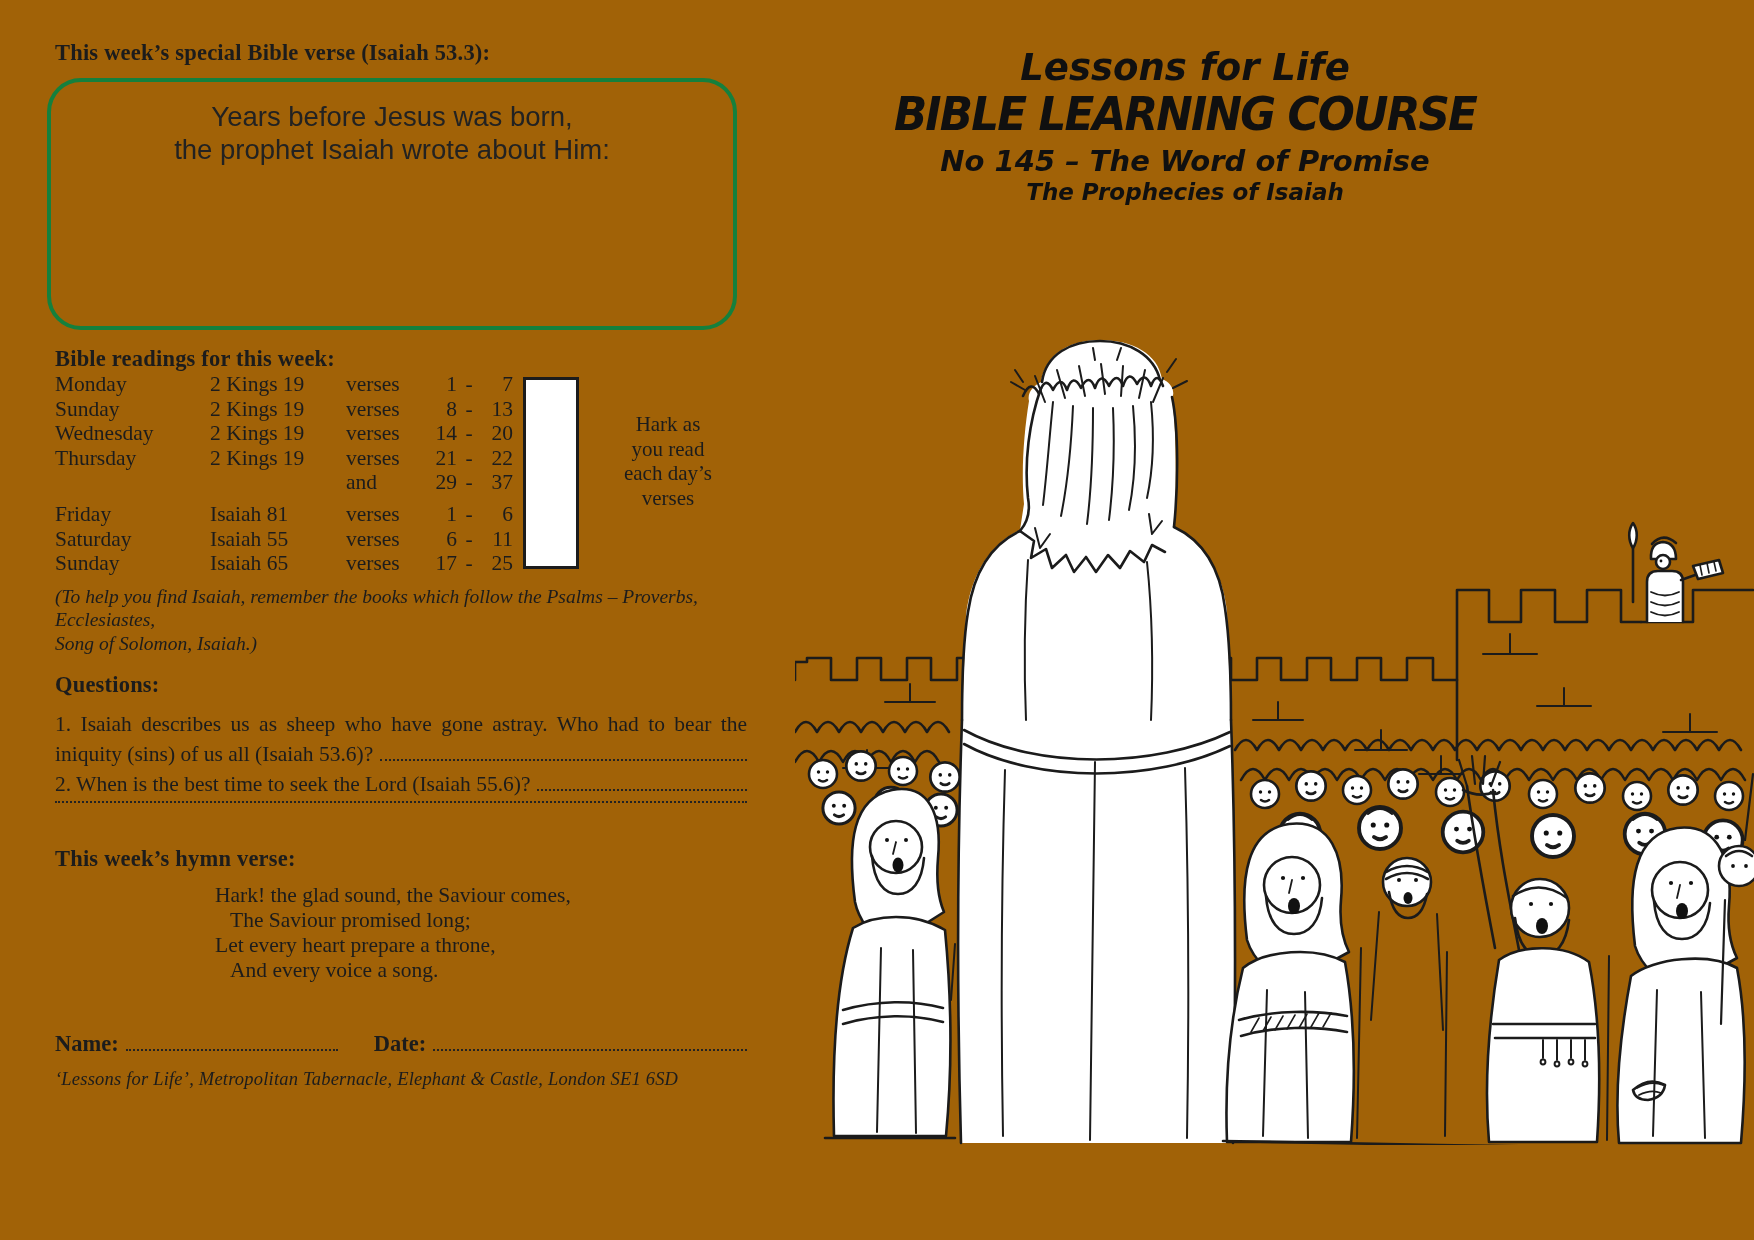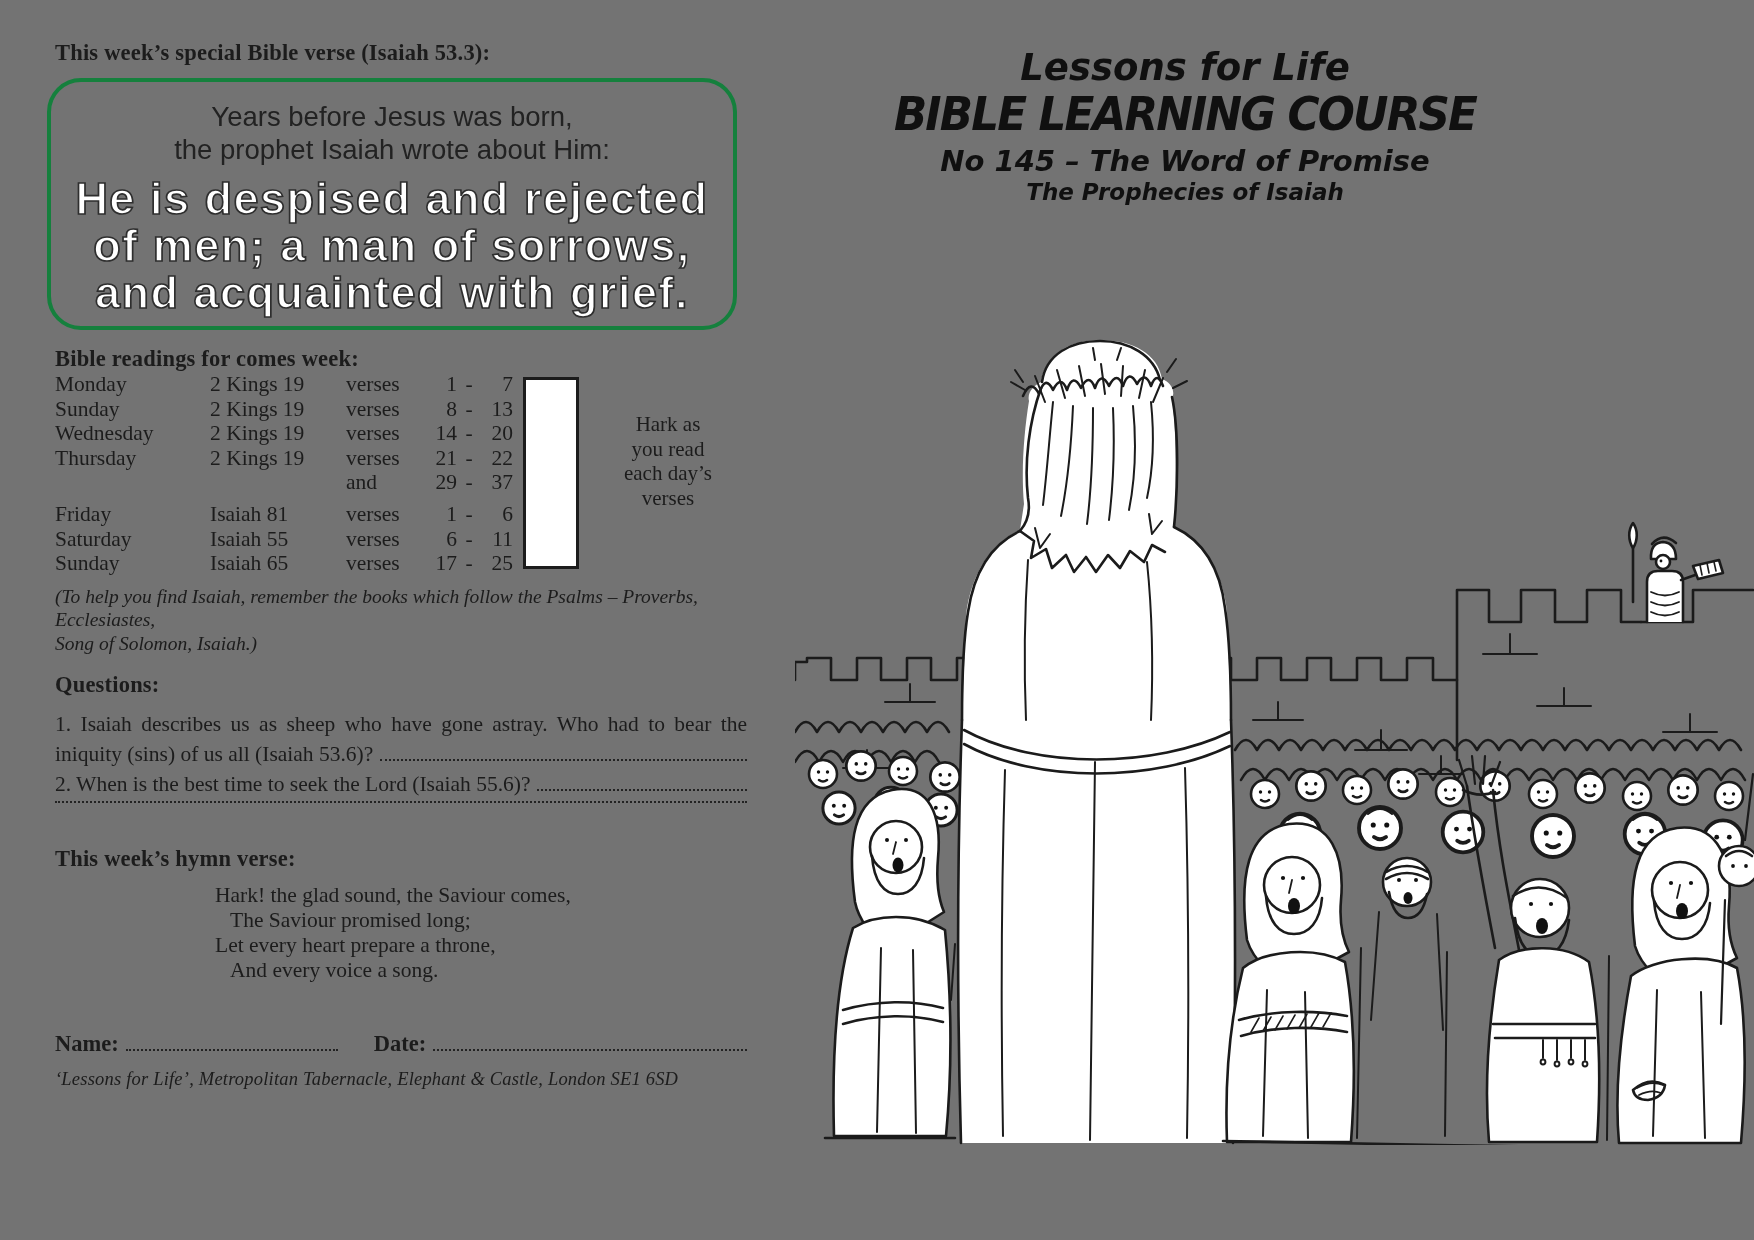--- a/index.html
+++ b/index.html
@@ -1,17 +1,17 @@
 <!DOCTYPE html>
 <html><head>
 <meta charset="utf-8">
 <style>
   html,body { margin:0; padding:0; background:#9a9a9a; }
   .page {
-    position:relative; width:1754px; height:1240px; background:#737373;
+    position:relative; width:1754px; height:1240px; background:#a16207;
     font-family:"Liberation Serif", serif; color:#1c1c1c; overflow:hidden;
   }
   
   .left-col { position:absolute; left:55px; top:40px; width:692px; }
   .sec-head { font-weight:bold; font-size:22.5px; letter-spacing:.2px; }
   .verse-box {
     box-sizing:border-box; margin-left:-8px; margin-top:12px; width:690px; height:252px;
     border:4px solid #15803d; border-radius:34px; text-align:center; padding-top:18px;
   }
   .verse-intro { font-family:"Liberation Sans", sans-serif; font-size:27.5px; line-height:1.2; color:#222; }
@@ -62,28 +62,23 @@
 
   <div class="left-col">
 
     <div class="sec-head">This week’s special Bible verse (Isaiah 53.3):</div>
 
     <div class="verse-box">
       <div class="verse-intro">
         <div>Years before Jesus was born,</div>
         <div>the prophet Isaiah wrote about Him:</div>
       </div>
-      <div class="verse-outline">
-        <div>He is despised and rejected</div>
-        <div>of men; a man of sorrows,</div>
-        <div>and acquainted with grief.</div>
-      </div>
-    </div>
-
-    <div class="sec-head readings-head">Bible readings for comes week:</div>
+    </div>
+
+    <div class="sec-head readings-head">Bible readings for this week:</div>
 
     <div class="readings-wrap">
       <div class="rtable">
         <div class="rrow">
           <span class="c-day">Monday</span>
           <span class="c-book">2 Kings 19</span>
           <span class="c-label">verses</span>
           <span class="c-from">1</span>
           <span class="c-dash">-</span>
           <span class="c-to">7</span>

